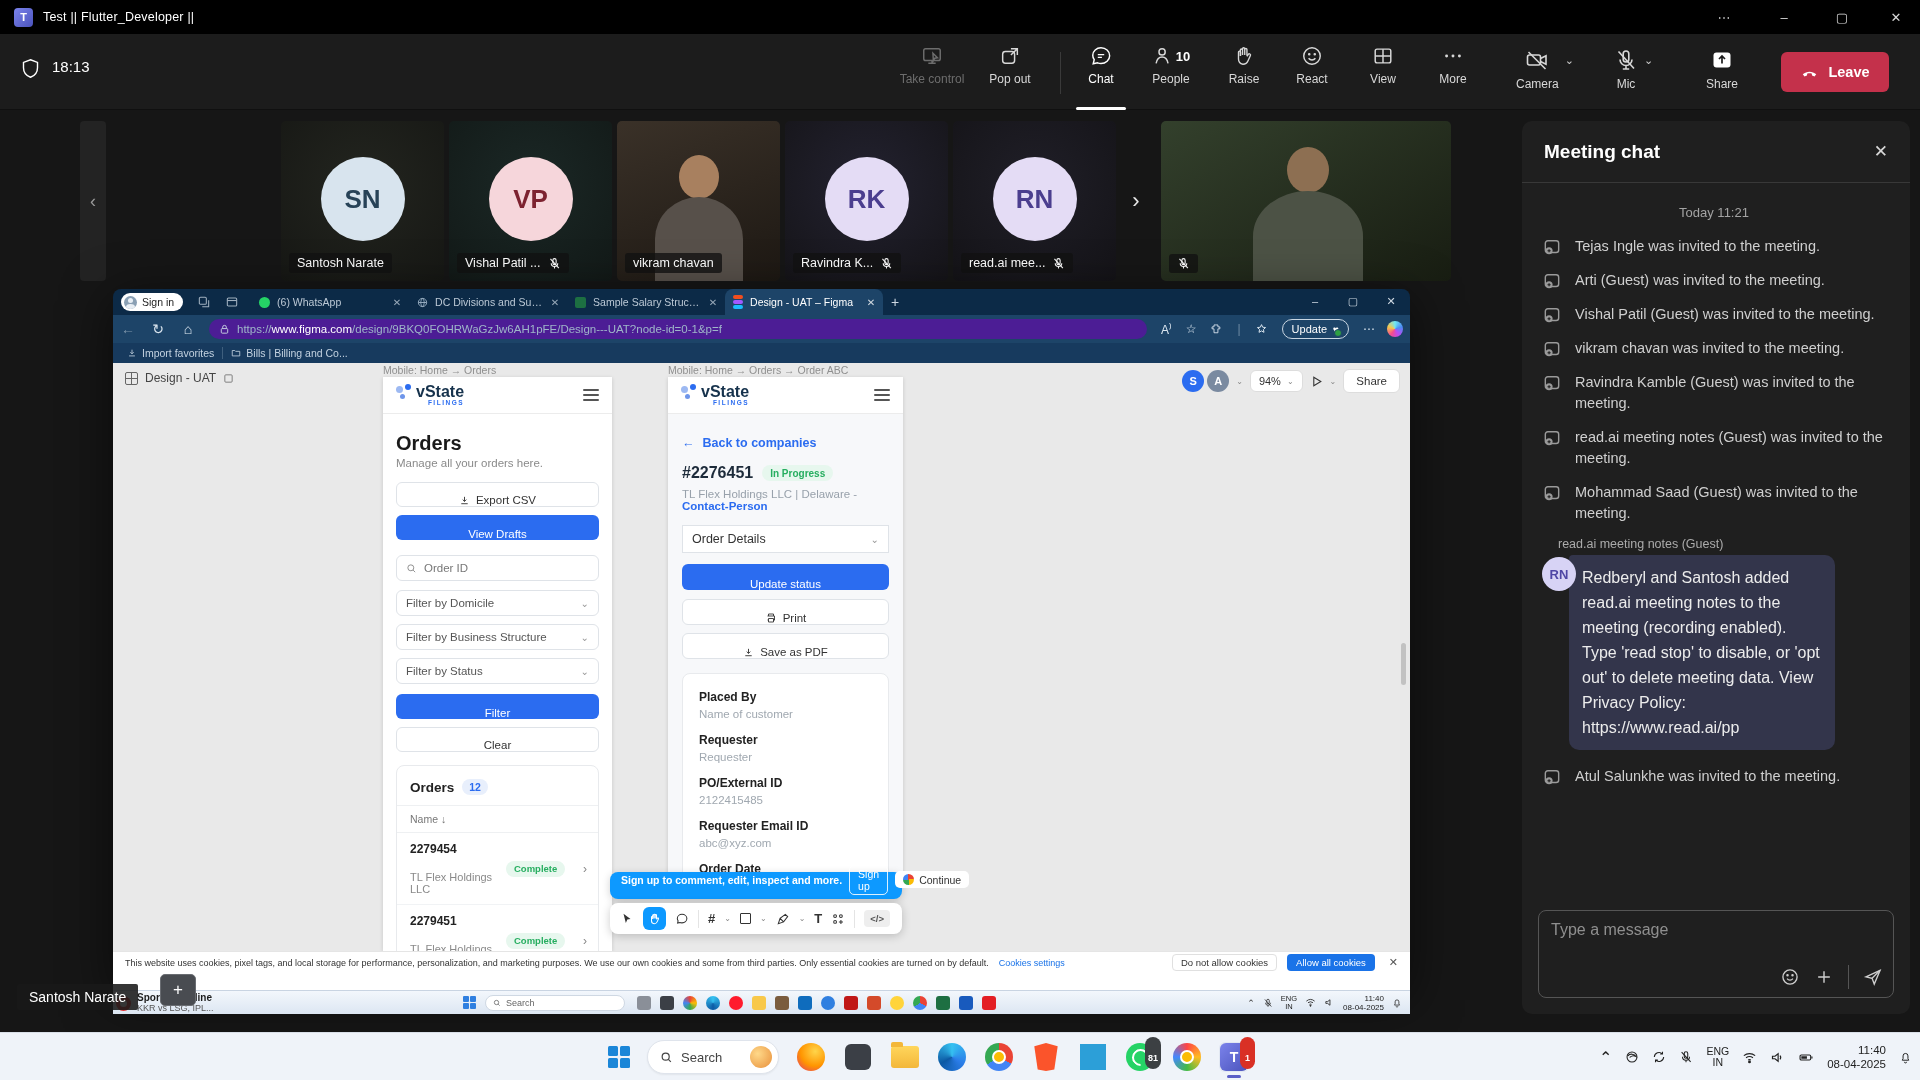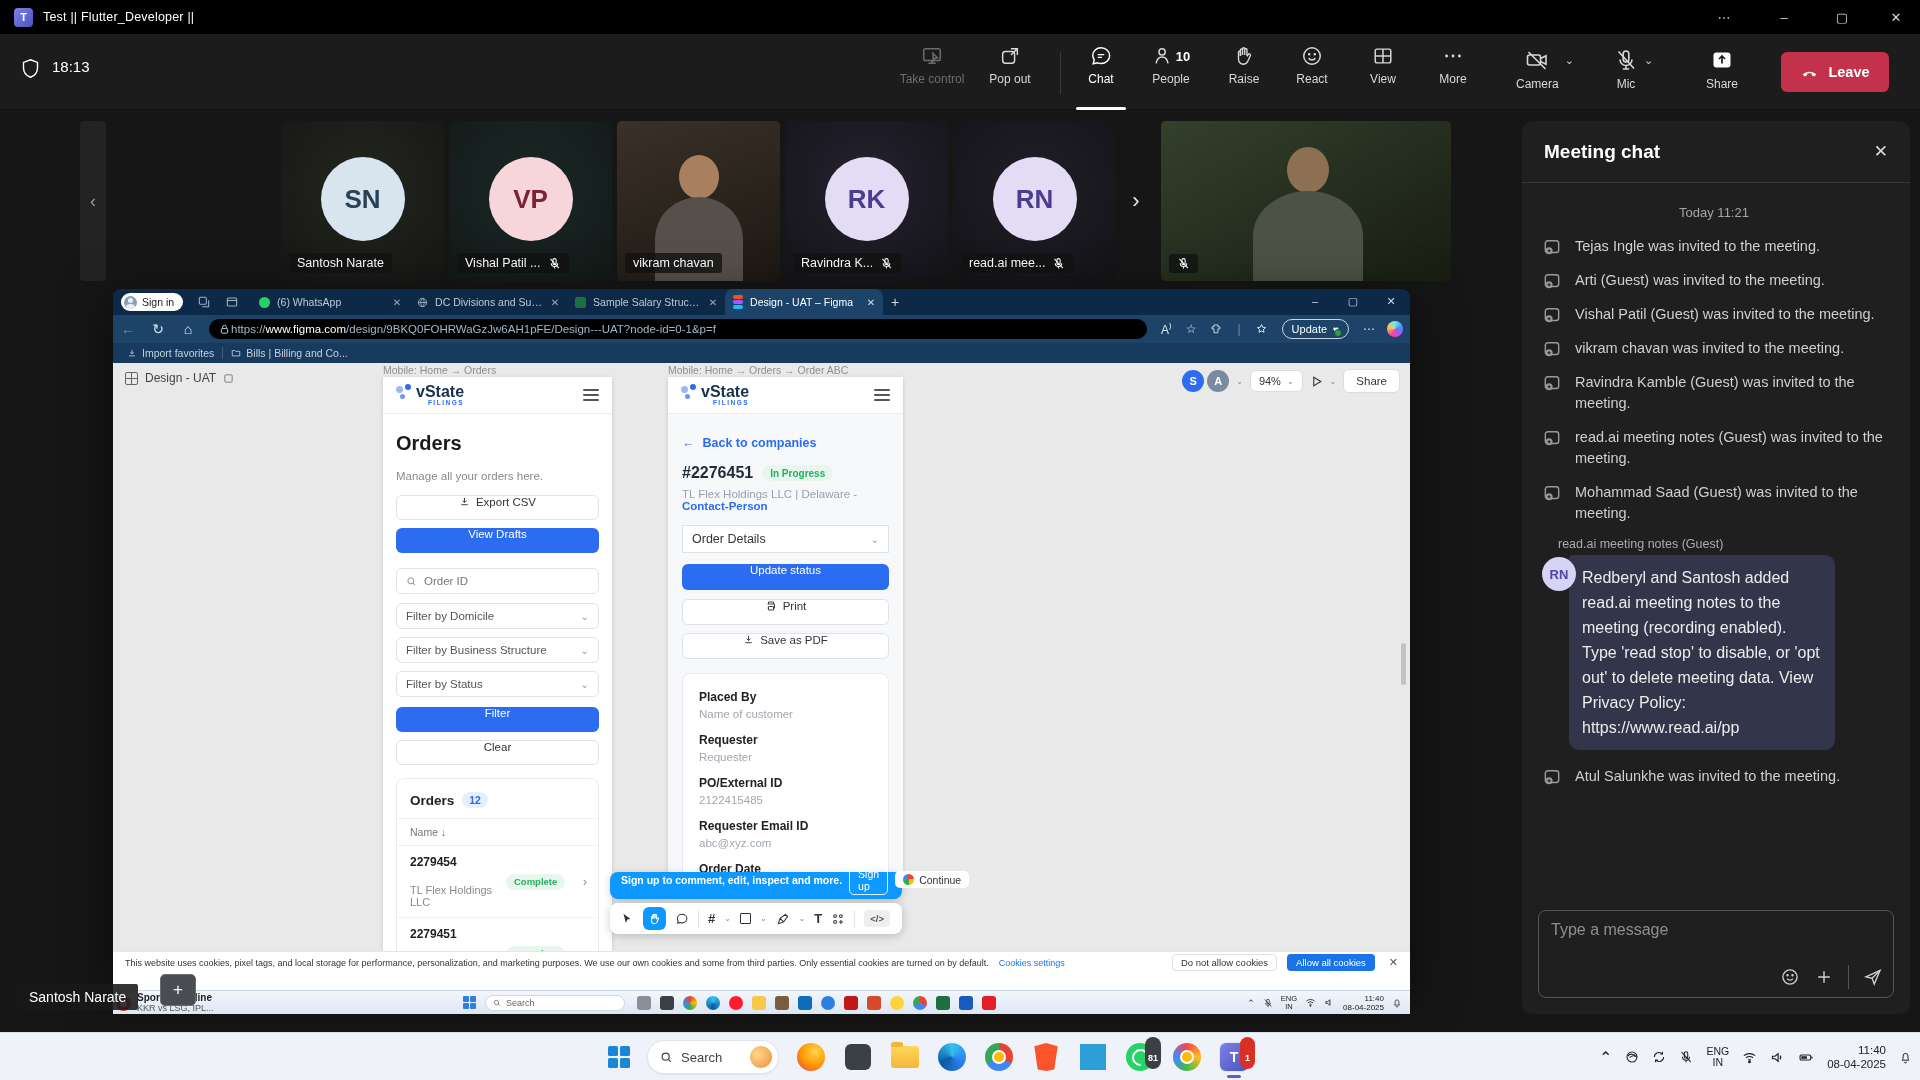--- a/index.html
+++ b/index.html
@@ -73,21 +73,21 @@
 .tab{height:26px;display:flex;align-items:center;gap:7px;padding:0 8px;font-size:10.5px;max-width:158px;min-width:158px;cursor:pointer}
 .tab .lbl{flex:1;overflow:hidden;white-space:nowrap;text-overflow:ellipsis}
 .tab .x{font-size:10px;opacity:.8}
 .tab.active{background:#1d4468;border-radius:8px 8px 0 0;color:#fff}
 .tabplus{margin-left:8px;font-size:14px;color:#cfd9e3}
 .bwc{position:absolute;top:0;height:24px;width:38px;display:grid;place-items:center;color:#cfd9e3;font-size:11px}
 .figdot{width:10px;height:14px;display:flex;flex-direction:column;gap:1px}
 .figdot i{flex:1;border-radius:3px}
 .btoolbar{position:absolute;left:0;top:26px;width:100%;height:28px;background:#1d4468;display:flex;align-items:center;color:#d9e4ee}
 .navico{width:30px;text-align:center;font-size:14px}
-.urlpill{height:20px;width:938px;margin-left:6px;background:#000000;border-radius:10px;display:flex;align-items:center;padding:0 10px;gap:1px;font-size:11.5px;color:#9fb6c9;white-space:nowrap;overflow:hidden}
+.urlpill{height:20px;width:938px;margin-left:6px;background:#4c1d95;border-radius:10px;display:flex;align-items:center;padding:0 10px;gap:7px;font-size:11.5px;color:#9fb6c9;white-space:nowrap;overflow:hidden}
 .urlpill .host{color:#fff}
 .rico{margin-left:14px;font-size:12px;color:#dbe6f0}
 .updatepill{margin-left:14px;height:20px;border:1px solid #c9d6e2;border-radius:11px;display:flex;align-items:center;gap:6px;padding:0 9px;font-size:11px;color:#fff}
 .heart{color:#fff;font-size:10px;position:relative}
 .heart::after{content:"";position:absolute;right:-3px;bottom:-2px;width:6px;height:6px;border-radius:50%;background:#2ea043;border:1px solid #1d4468}
 .copilot{width:16px;height:16px;border-radius:50%;margin-left:12px;background:conic-gradient(#6ee7f5,#4c8df5,#b84cf5,#f54c8d,#f5c84c,#6ee7f5)}
 .favbar{position:absolute;left:0;top:54px;width:100%;height:20px;background:#173a5e;display:flex;align-items:center;gap:8px;padding:0 14px;font-size:10.5px;color:#c3d2e0}
 .favitem{display:flex;align-items:center;gap:5px}
 .fsep{width:1px;height:12px;background:#3f5f7e}
 
@@ -104,22 +104,22 @@
 .vmark{width:16px;height:16px;position:relative}
 .vmark i{position:absolute;border-radius:50%;background:#2b6cf0}
 .vmark i:nth-child(1){width:7px;height:7px;left:0;top:2px;background:#9db9f2}
 .vmark i:nth-child(2){width:6px;height:6px;left:9px;top:0}
 .vmark i:nth-child(3){width:5px;height:5px;left:4px;top:10px;background:#6f96ea}
 .vname{font-size:16px;font-weight:bold;color:#16324c;line-height:15px}
 .vsub{font-size:6.5px;font-weight:bold;color:#2b6cf0;letter-spacing:1.5px;text-align:right}
 .hamb{margin-left:auto;width:16px}
 .hamb i{display:block;height:1.8px;background:#555;margin:3px 0;border-radius:1px}
 .f-h1{font-size:20px;font-weight:bold;color:#1a1a1a}
-.f-sub{font-size:11.5px;color:#8a8a8a;margin-top:15px}
-.fbtn{height:25px;border-radius:6px;display:flex;align-items:flex-start;justify-content:center;gap:6px;font-size:11.5px}
+.f-sub{font-size:11.5px;color:#8a8a8a;margin-top:2px}
+.fbtn{height:25px;border-radius:6px;display:flex;align-items:flex-end;justify-content:center;gap:6px;font-size:11.5px}
 .fbtn.outline{border:1px solid #dfe3e8;background:#fff;color:#333}
 .fbtn.blue{background:#2b6cf0;color:#fff}
 .finput{height:26px;border:1px solid #dfe3e8;border-radius:6px;background:#fff;display:flex;align-items:center;gap:7px;padding:0 9px;font-size:11.5px;color:#777}
 .fdd{height:26px;border:1px solid #dfe3e8;border-radius:6px;background:#fff;display:flex;align-items:center;padding:0 9px;font-size:11.5px;color:#555}
 .fdd .c{margin-left:auto;color:#999;font-size:10px}
 .ocard{border:1px solid #e8eaed;border-radius:8px;background:#fff}
 .octitle{display:flex;align-items:center;gap:8px;padding:13px 13px 10px;font-size:13.5px;font-weight:bold;color:#222}
 .cntpill{background:#e8effc;color:#2b6cf0;font-size:10.5px;font-weight:bold;border-radius:9px;padding:2px 7px}
 .colhdr{border-top:1px solid #eef0f2;border-bottom:1px solid #eef0f2;padding:7px 13px;font-size:10.5px;color:#777}
 .orow{display:flex;align-items:center;padding:9px 11px 9px 13px;border-bottom:1px solid #f1f3f5}

